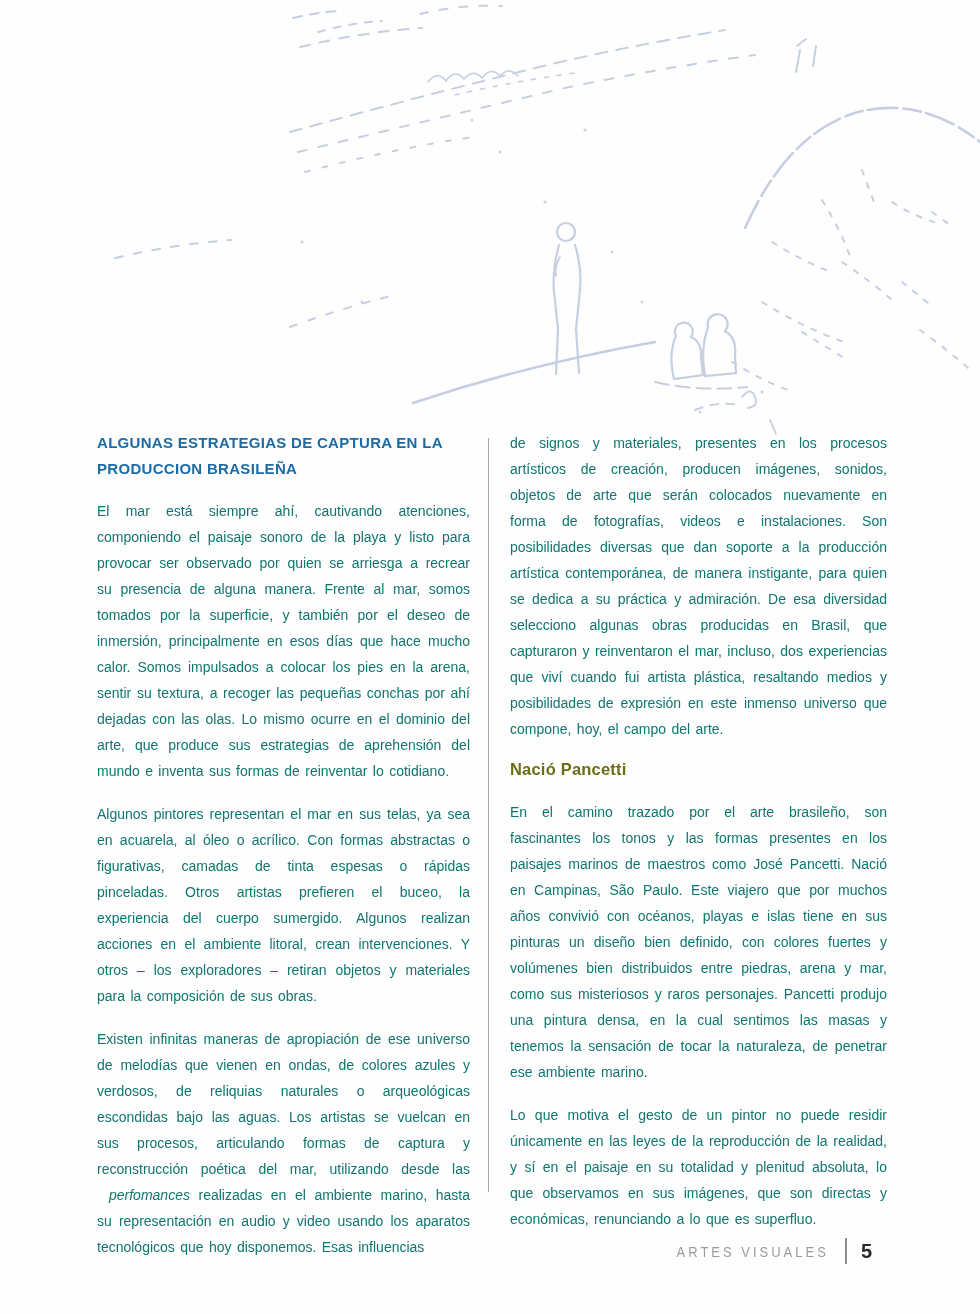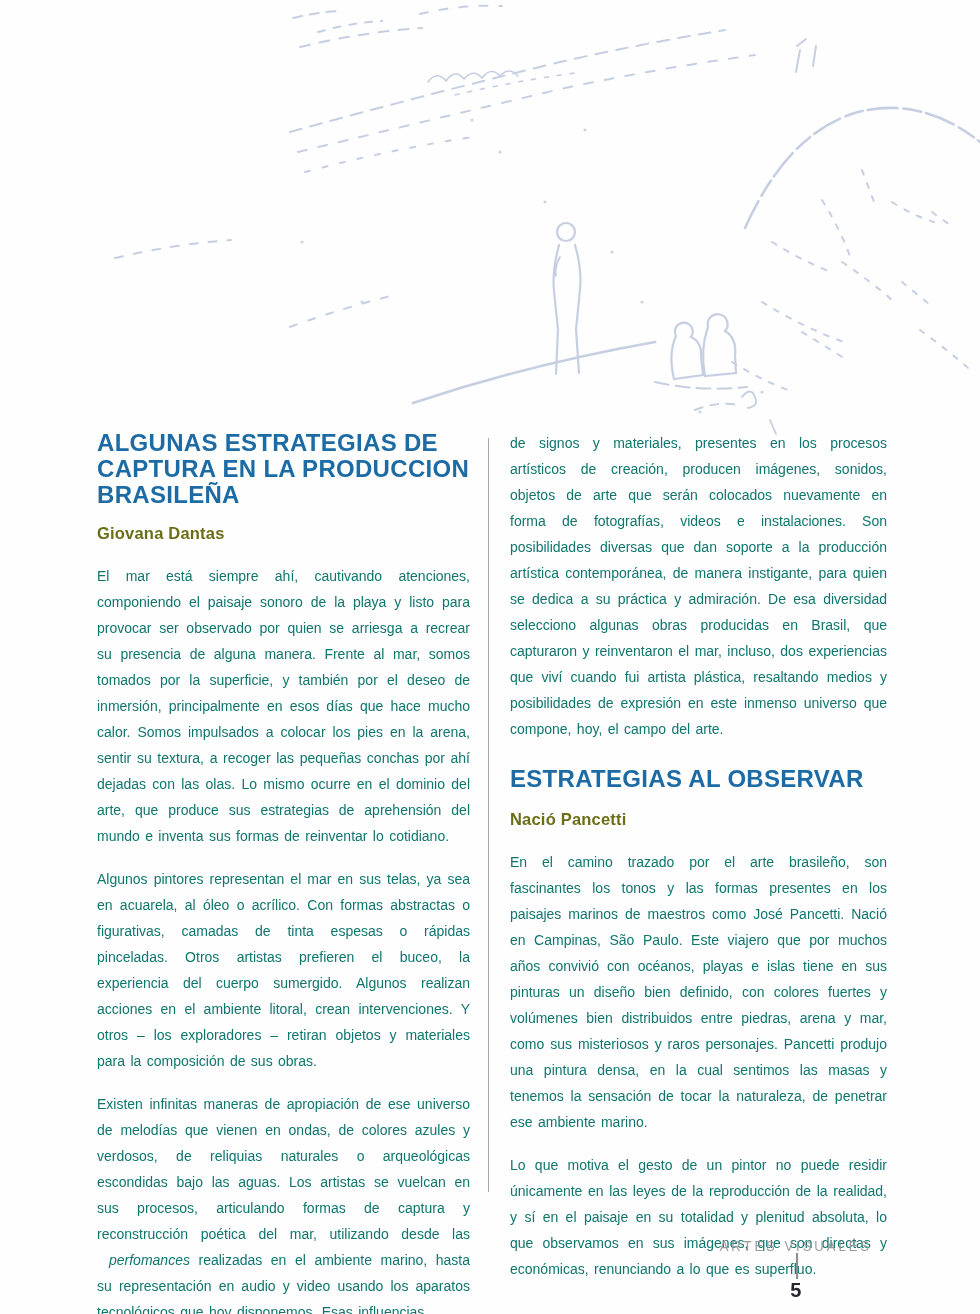--- a/index.html
+++ b/index.html
@@ -6,37 +6,37 @@
   body{
     width:980px;height:1314px;position:relative;background:#fefefe;
     font-family:"Liberation Sans",sans-serif;overflow:hidden;
   }
   .sketch{position:absolute;top:0;left:0;width:980px;height:440px;pointer-events:none;}
   .content{position:absolute;top:430px;left:97px;width:790px;display:flex;}
   .col-left{width:373px;}
   .col-right{width:377px;margin-left:40px;}
   .divider{position:absolute;left:488px;top:438px;height:754px;width:1px;background:#a7a7a7;}
   h1.section-heading{
-    margin:0 0 16px 0;font-size:24px;line-height:26px;font-weight:700;
+    margin:0 0 16px 0;font-size:15px;line-height:26px;font-weight:700;
     color:#1c6ba5;letter-spacing:0.3px;
   }
   h1.right-heading{margin:24px 0 0 0;}
   .author{
     margin:0 0 20px 0;font-size:16.5px;font-weight:700;color:#6c6e17;
     letter-spacing:0.2px;
   }
   .right-author{margin-top:18px;}
   p.body-text{
     margin:0 0 17px 0;font-size:14px;line-height:26px;color:#0f766e;
     text-align:justify;word-spacing:1.5px;
   }
   p.body-text:last-child{margin-bottom:0;}
   .italic{font-style:italic;margin-left:12px;}
   .footer{
-    position:absolute;top:1238px;right:108px;display:flex;align-items:center;flex-direction:column;
+    position:absolute;top:1238px;right:108px;display:flex;align-items:center;
   }
   .footer-label{
     font-size:13px;color:#9b9b9b;letter-spacing:3px;font-weight:400;
     transform:scaleY(1.15);
   }
   .footer-bar{width:2px;height:26px;background:#8d8d8d;margin:0 14px 0 16px;}
   .footer-page{font-size:20px;font-weight:700;color:#26262e;}
 </style>
 </head>
 <body>
@@ -106,29 +106,27 @@
       <circle cx="585" cy="130" r="1.6"></circle>
   </g>
 </svg>
 
 <div class="divider"></div>
 
 <div class="content">
 
   <div class="col-left">
     <h1 class="section-heading">ALGUNAS ESTRATEGIAS DE CAPTURA EN LA PRODUCCION BRASILEÑA</h1>
-    <div class="author">Giovana Dantas</div>
     <p class="body-text">El mar está siempre ahí, cautivando atenciones, componiendo el paisaje sonoro de la playa y listo para provocar ser observado por quien se arriesga a recrear su presencia de alguna manera. Frente al mar, somos tomados por la superficie, y también por el deseo de inmersión, principalmente en esos días que hace mucho calor. Somos impulsados a colocar los pies en la arena, sentir su textura, a recoger las pequeñas conchas por ahí dejadas con las olas. Lo mismo ocurre en el dominio del arte, que produce sus estrategias de aprehensión del mundo e inventa sus formas de reinventar lo cotidiano.</p>
     <p class="body-text">Algunos pintores representan el mar en sus telas, ya sea en acuarela, al óleo o acrílico. Con formas abstractas o figurativas, camadas de tinta espesas o rápidas pinceladas. Otros artistas prefieren el buceo, la experiencia del cuerpo sumergido. Algunos realizan acciones en el ambiente litoral, crean intervenciones. Y otros – los exploradores – retiran objetos y materiales para la composición de sus obras.</p>
     <p class="body-text"><span>Existen infinitas maneras de apropiación de ese universo de melodías que vienen en ondas, de colores azules y verdosos, de reliquias naturales o arqueológicas escondidas bajo las aguas. Los artistas se vuelcan en sus procesos, articulando formas de captura y reconstrucción poética del mar, utilizando desde las </span><span class="italic">perfomances</span><span> realizadas en el ambiente marino, hasta su representación en audio y video usando los aparatos tecnológicos que hoy disponemos. Esas influencias</span></p>
   </div>
 
   <div class="col-right">
     <p class="body-text">de signos y materiales, presentes en los procesos artísticos de creación, producen imágenes, sonidos, objetos de arte que serán colocados nuevamente en forma de fotografías, videos e instalaciones. Son posibilidades diversas que dan soporte a la producción artística contemporánea, de manera instigante, para quien se dedica a su práctica y admiración. De esa diversidad selecciono algunas obras producidas en Brasil, que capturaron y reinventaron el mar, incluso, dos experiencias que viví cuando fui artista plástica, resaltando medios y posibilidades de expresión en este inmenso universo que compone, hoy, el campo del arte.</p>
-    <h1 class="section-heading right-heading">ESTRATEGIAS AL OBSERVAR</h1>
     <div class="author right-author">Nació Pancetti</div>
     <p class="body-text">En el camino trazado por el arte brasileño, son fascinantes los tonos y las formas presentes en los paisajes marinos de maestros como José Pancetti. Nació en Campinas, São Paulo. Este viajero que por muchos años convivió con océanos, playas e islas tiene en sus pinturas un diseño bien definido, con colores fuertes y volúmenes bien distribuidos entre piedras, arena y mar, como sus misteriosos y raros personajes. Pancetti produjo una pintura densa, en la cual sentimos las masas y tenemos la sensación de tocar la naturaleza, de penetrar ese ambiente marino.</p>
     <p class="body-text">Lo que motiva el gesto de un pintor no puede residir únicamente en las leyes de la reproducción de la realidad, y sí en el paisaje en su totalidad y plenitud absoluta, lo que observamos en sus imágenes, que son directas y económicas, renunciando a lo que es superfluo.</p>
   </div>
 
 </div>
 
 <div class="footer">
   <span class="footer-label">ARTES VISUALES</span>
   <span class="footer-bar"></span>

